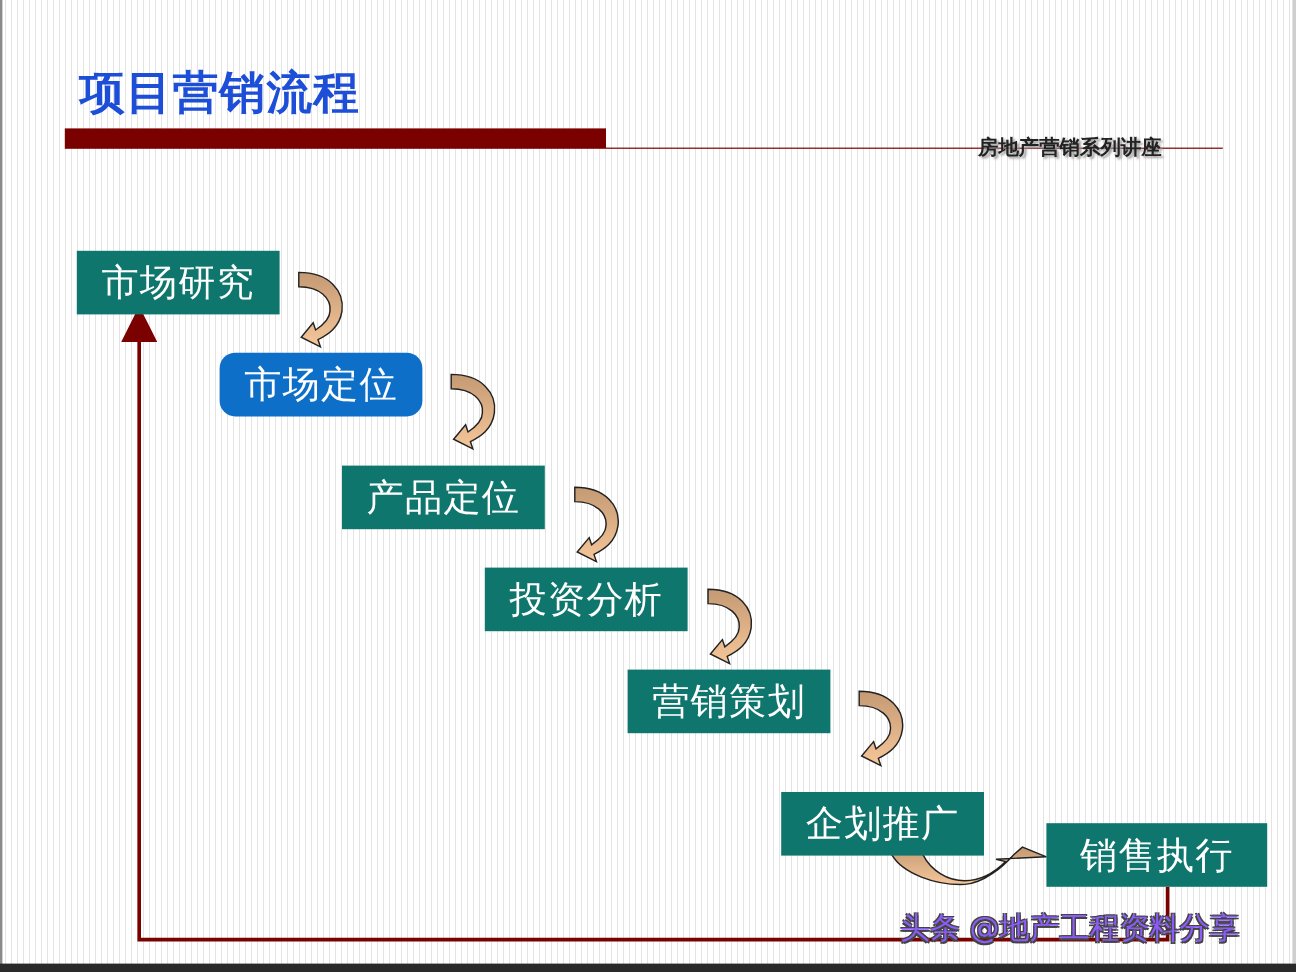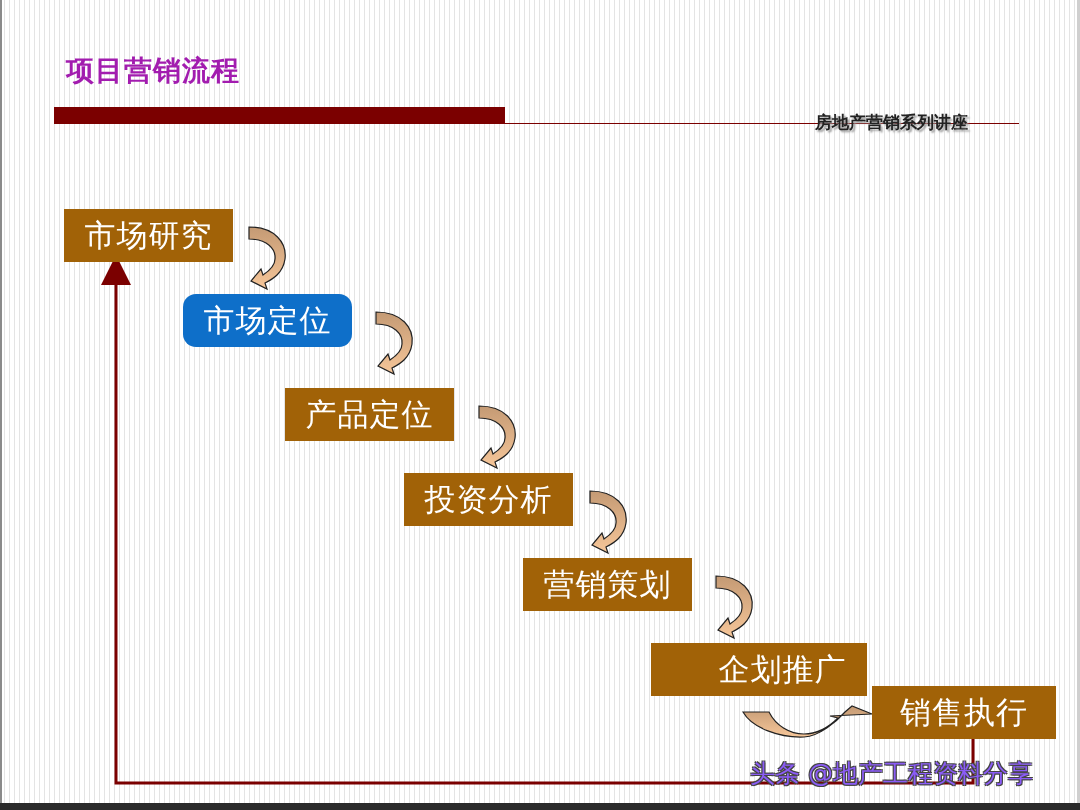--- a/index.html
+++ b/index.html
@@ -4,27 +4,27 @@
 <style>
   html,body{margin:0;padding:0;}
   body{width:1080px;height:810px;position:relative;overflow:hidden;
     font-family:"DejaVu Sans","Liberation Sans",sans-serif;
     background-color:#fff;
     background-image:repeating-linear-gradient(90deg,#ffffff 0px,#ffffff 4px,#e4e4e4 4px,#e4e4e4 5px);
   }
   .left-edge{position:absolute;left:0;top:0;width:2px;height:810px;background:#8a8a8a;}
   .bottom-edge{position:absolute;left:0;top:803px;width:1080px;height:7px;background:#2a2a2a;}
   .right-edge{position:absolute;left:1077px;top:0;width:3px;height:803px;background:#cfcfcf;}
-  .title{position:absolute;left:66px;top:52px;font-size:28px;font-weight:bold;color:#a21caf;letter-spacing:1px;
+  .title{position:absolute;left:66px;top:52px;font-size:38px;font-weight:bold;color:#1d4ed8;letter-spacing:1px;
     font-family:"DejaVu Serif","Liberation Serif",serif;}
   .title-bar{position:absolute;left:54px;top:107px;width:451px;height:17px;background:#7b0000;}
   .title-rule{position:absolute;left:505px;top:123px;width:514px;height:1px;background:#7b0000;}
   .subtitle{position:absolute;left:815px;top:111px;font-size:17px;font-weight:bold;color:#222;
     text-shadow:2px 2px 2px #9a9a9a;}
-  .step{position:absolute;width:169px;height:53px;background:#a16207;color:#fff;
+  .step{position:absolute;width:169px;height:53px;background:#0f766e;color:#fff;
     font-size:31px;display:flex;align-items:center;justify-content:center;letter-spacing:1px;}
   .step.active{background:#0e6fc9;border-radius:13px;}
   .overlay{position:absolute;left:0;top:0;}
   .watermark{position:absolute;left:750px;top:757px;font-size:25px;color:#8b5cf6;
     text-shadow:-1px -1px 0 #444,1px -1px 0 #444,-1px 1px 0 #444,1px 1px 0 #444;}
 </style>
 </head>
 <body>
 
 <div class="left-edge"></div>
@@ -79,21 +79,21 @@
   </div>
 <div class="step" style="left:285px;top:388px;align-items:center;">
     <span>产品定位</span>
   </div>
 <div class="step" style="left:404px;top:473px;">
     <span>投资分析</span>
   </div>
 <div class="step" style="left:523px;top:558px;">
     <span>营销策划</span>
   </div>
-<div class="step" style="left:651px;top:643px;padding-left:47px;">
+<div class="step" style="left:651px;top:660px;">
     <span>企划推广</span>
   </div>
 <div class="step" style="left:872px;top:686px;width:184px;">
     <span>销售执行</span>
   </div>
 
 <div class="watermark">头条 @地产工程资料分享</div>
 <div class="bottom-edge"></div>
 
 </body></html>

